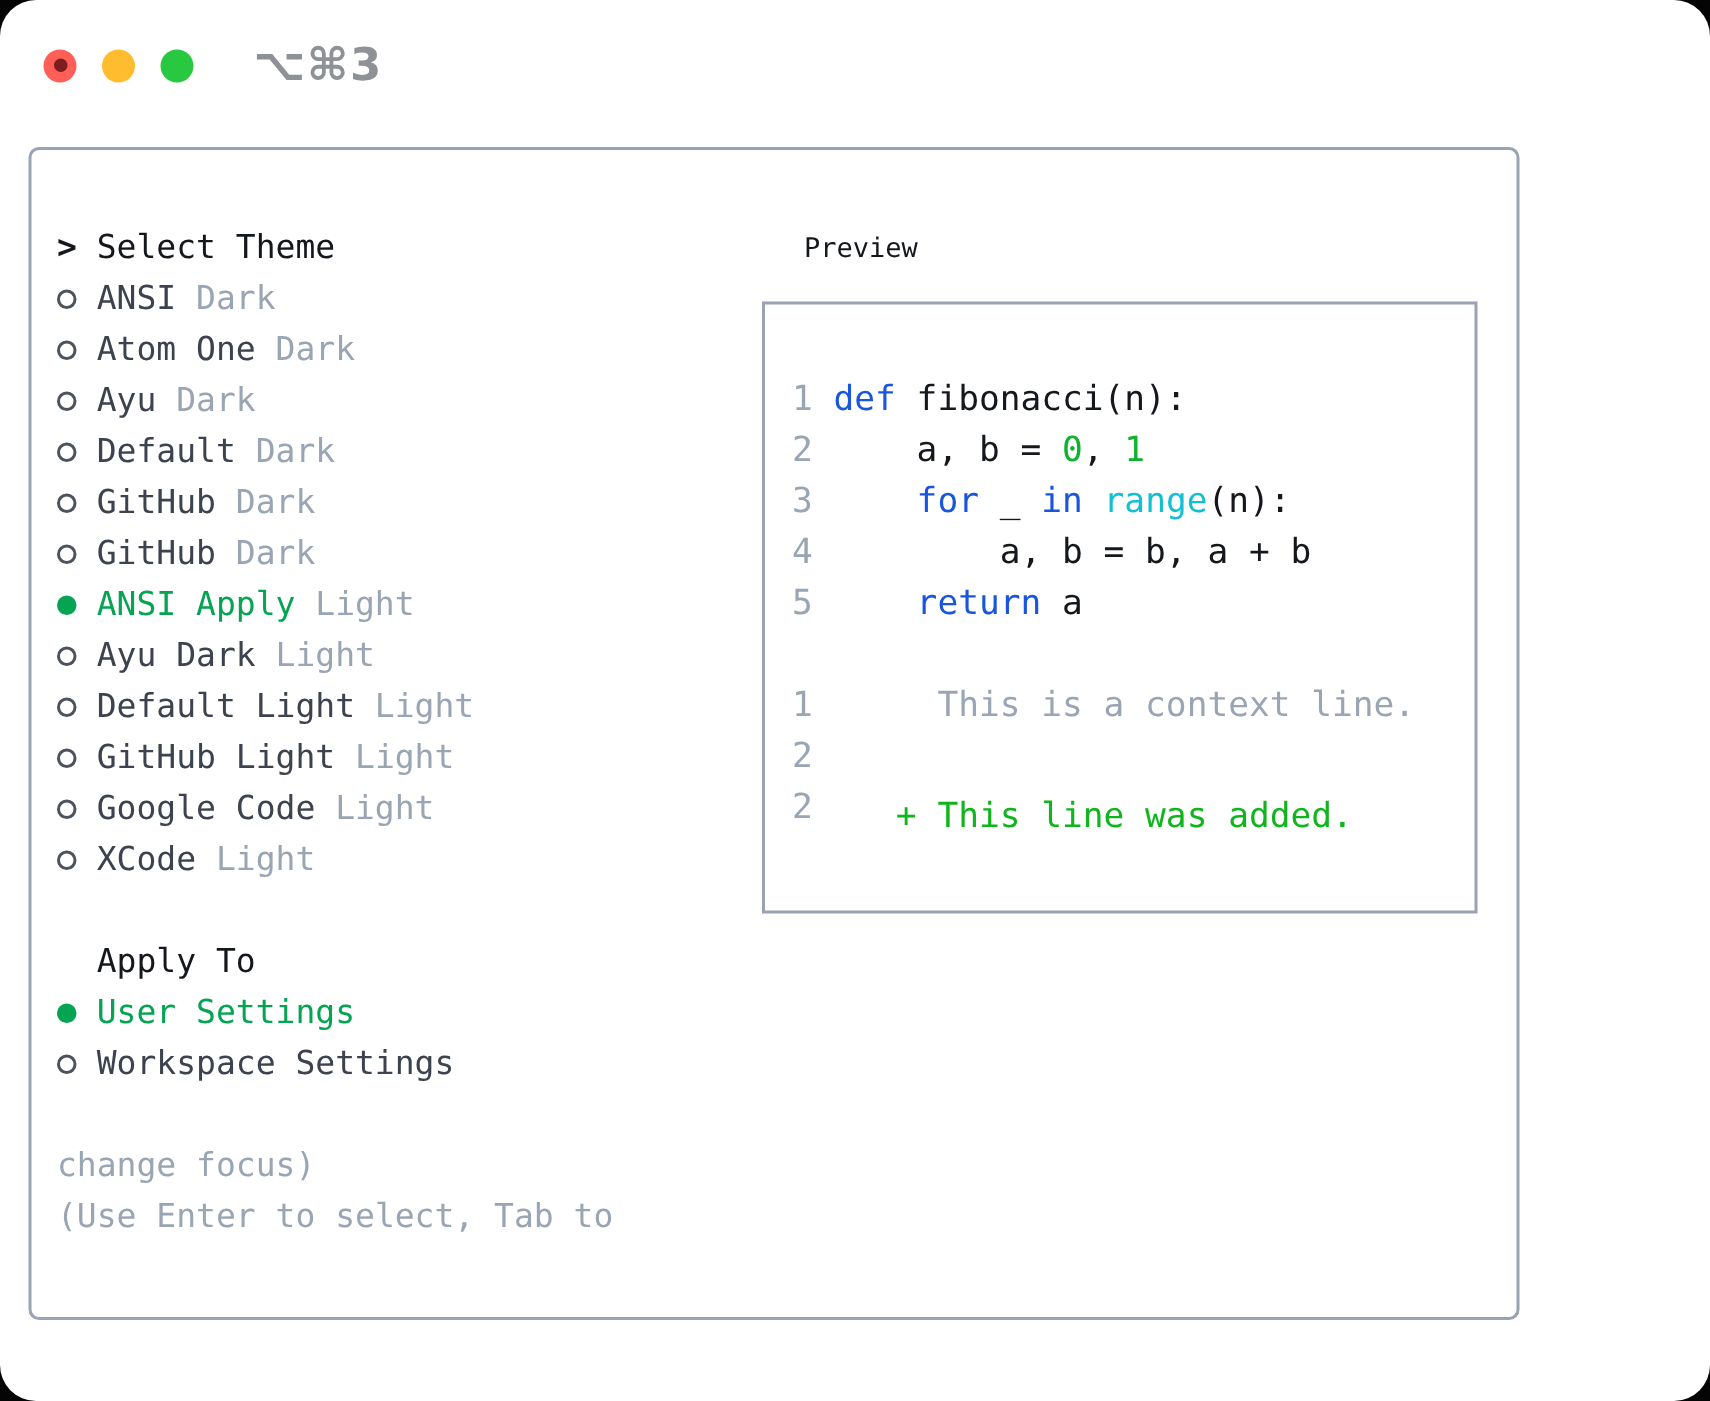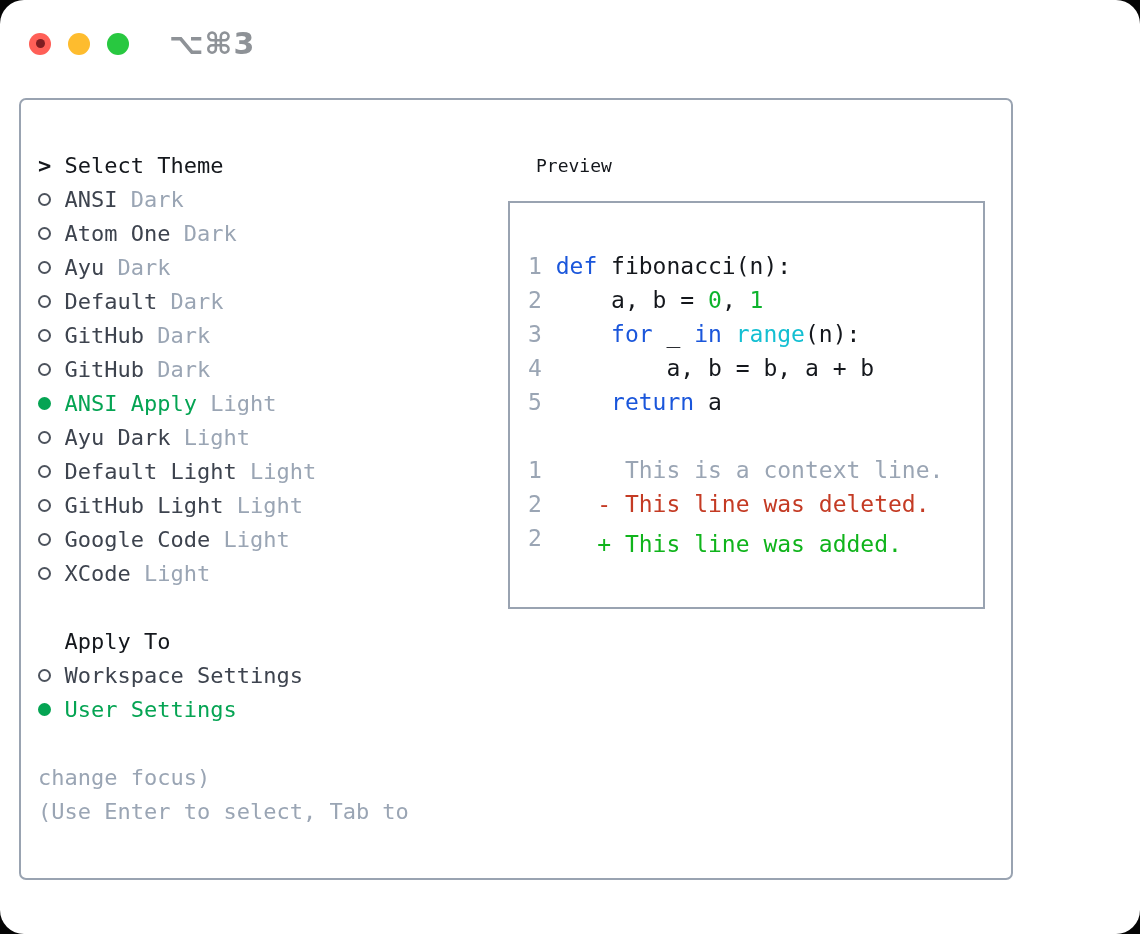--- a/index.html
+++ b/index.html
@@ -73,40 +73,40 @@
           <div class="row option"><span class="marker"><span class="circle"></span></span><span class="iname">GitHub</span><span class="itag">Dark</span></div>
           <div class="row option"><span class="marker"><span class="circle"></span></span><span class="iname">GitHub</span><span class="itag">Dark</span></div>
           <div class="row option"><span class="marker"><span class="circle filled"></span></span><span class="iname sel">ANSI Apply</span><span class="itag">Light</span></div>
           <div class="row option"><span class="marker"><span class="circle"></span></span><span class="iname">Ayu Dark</span><span class="itag">Light</span></div>
           <div class="row option"><span class="marker"><span class="circle"></span></span><span class="iname">Default Light</span><span class="itag">Light</span></div>
           <div class="row option"><span class="marker"><span class="circle"></span></span><span class="iname">GitHub Light</span><span class="itag">Light</span></div>
           <div class="row option"><span class="marker"><span class="circle"></span></span><span class="iname">Google Code</span><span class="itag">Light</span></div>
           <div class="row option"><span class="marker"><span class="circle"></span></span><span class="iname">XCode</span><span class="itag">Light</span></div>
           <div class="row"></div>
           <div class="row"><span class="marker"></span><span class="subhdr">Apply To</span></div>
+          <div class="row option"><span class="marker"><span class="circle filled"></span></span><span class="iname sel">User Settings</span></div>
           <div class="row option"><span class="marker"><span class="circle"></span></span><span class="iname">Workspace Settings</span></div>
-          <div class="row option"><span class="marker"><span class="circle filled"></span></span><span class="iname sel">User Settings</span></div>
           <div class="row"></div>
           <div class="row"><span class="help-line">change focus)</span></div>
           <div class="row"><span class="help-line">(Use Enter to select, Tab to</span></div>
         </div>
 
       <div class="preview-title">
         <span class="hdr">Preview</span>
       </div>
 
       <div class="preview-box">
         <div>
             <div class="cline"><span class="lnum">1</span><span class="c-kw">def</span><span class="c-fg"> fibonacci(n):</span></div>
             <div class="cline"><span class="lnum">2</span><span class="c-fg">    a, b = </span><span class="c-num">0</span><span class="c-fg">, </span><span class="c-num">1</span></div>
             <div class="cline"><span class="lnum">3</span><span class="c-fg">    </span><span class="c-kw">for</span><span class="c-fg"> _ </span><span class="c-kw">in</span><span class="c-fg"> </span><span class="c-fn">range</span><span class="c-fg">(n):</span></div>
             <div class="cline"><span class="lnum">4</span><span class="c-fg">        a, b = b, a + b</span></div>
             <div class="cline"><span class="lnum">5</span><span class="c-fg">    </span><span class="c-kw">return</span><span class="c-fg"> a</span></div>
             <div class="cline"><span class="lnum"></span></div>
             <div class="cline"><span class="lnum">1</span><span class="c-ctx">     This is a context line.</span></div>
-            <div class="cline"><span class="lnum">2</span><span class="c-fg">   </span><span class="c-del">- This line was deleted.</span></div>
+            <div class="cline"><span class="lnum">2</span><span class="c-fg">   </span></div>
             <div class="cline"><span class="lnum">2</span><span class="c-fg">   </span><span class="c-add">+ This line was added.</span></div>
           </div>
       </div>
     </div>
 
   </div>
 </div>
 
 </body></html>

